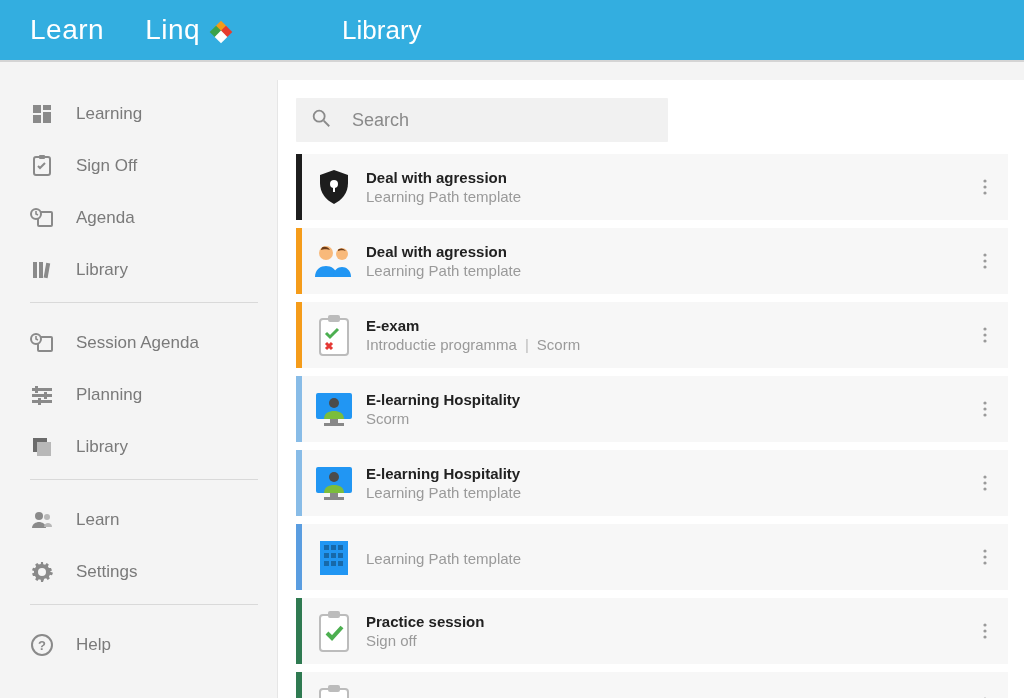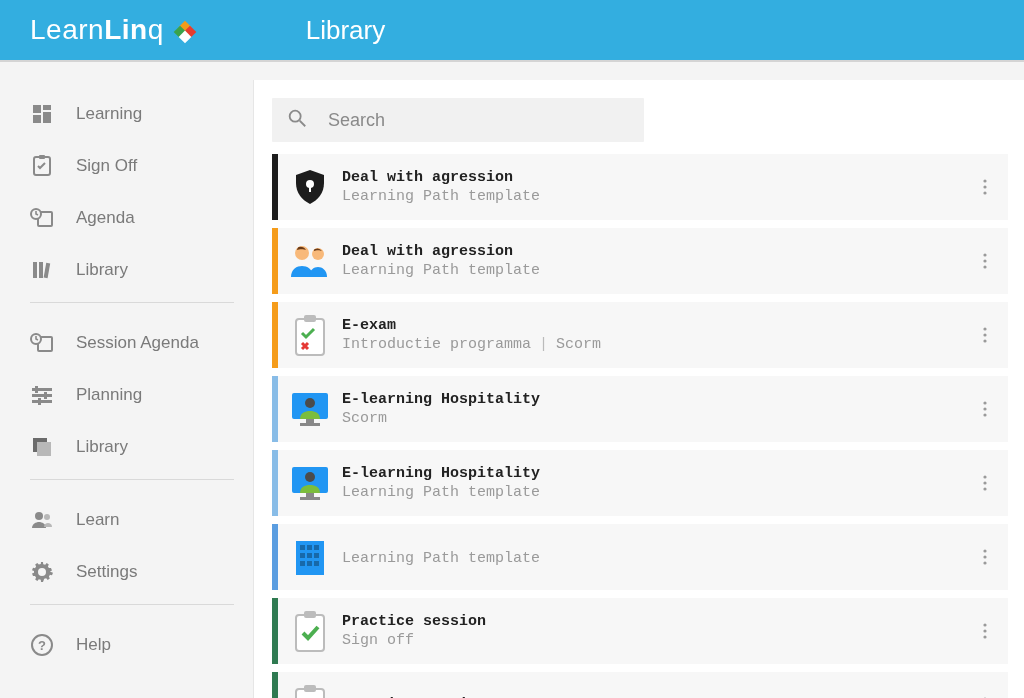--- a/index.html
+++ b/index.html
@@ -9,35 +9,35 @@
   .header {
     height:60px;
     background:#33aee0;
     display:flex;
     align-items:center;
     padding:0 30px;
     color:#fff;
   }
   .logo { display:flex; align-items:center; }
   .logo-text { font-size:28px; font-weight:300; letter-spacing:.5px; }
-  .logo-text .bold { font-weight:700; }
+  .logo-text .bold { font-weight:400;margin-left:41px; }
   .logo-text .Q { font-weight:500; }
   .logo-diamond {
     width:26px; height:26px; margin-left:6px;
     position:relative;
   }
   .logo-diamond svg { display:block; }
   .page-title { margin-left:110px; font-size:26px; font-weight:300; }
 
   .divider-top { height:2px; background:#d4d4d4; }
 
   .layout { display:flex; height: calc(100% - 62px); }
 
   .sidebar {
-    width:254px;
+    width:278px;
     padding:26px 20px 4px 30px;
   }
   .sidebar .group { border-bottom:1px solid #d9d9d9; padding-bottom:6px; margin-bottom:14px; }
   .sidebar .item {
     display:flex; align-items:center;
     height:52px;
     color:#7a7a7a;
     font-size:17px;
     cursor:pointer;
   }
@@ -68,21 +68,20 @@
   .search input {
     border:0; outline:0; background:transparent;
     font-size:18px; color:#7a7a7a; flex:1;
   }
   .search input::placeholder { color:#8a8a8a; }
 
   .list-scroll {
     flex:1;
     overflow-y:auto;
     padding:0 16px 16px 18px;
-    font-family:Liberation Mono, monospace;
   }
 
   .list-item {
     background:#f7f7f7;
     height:66px;
     margin-bottom:8px;
     display:flex;
     align-items:center;
     position:relative;
   }

